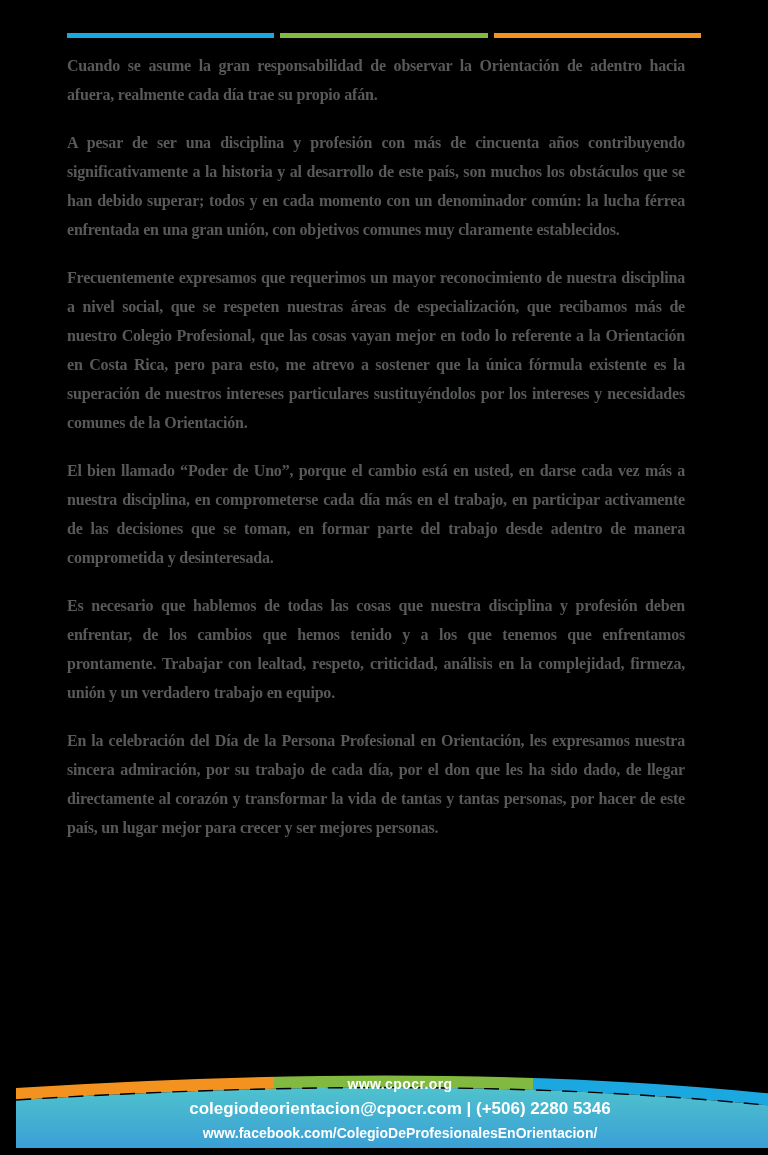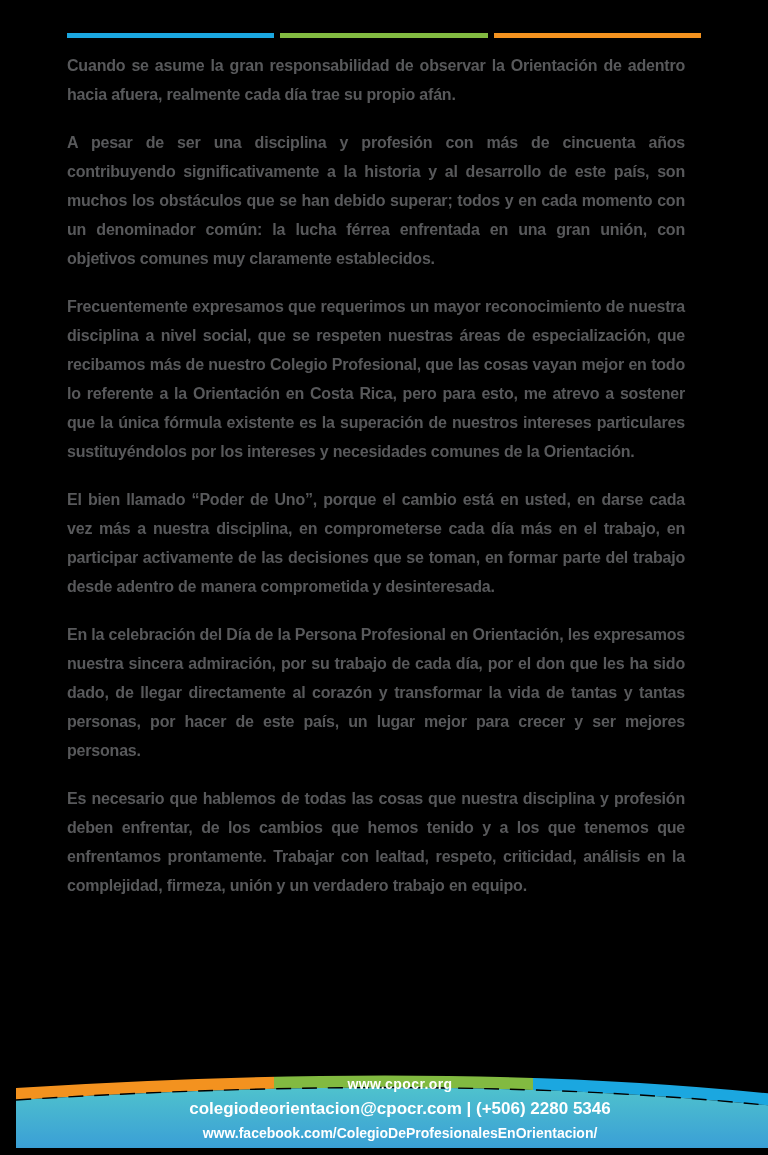--- a/index.html
+++ b/index.html
@@ -36,20 +36,21 @@
     width: 634px;
     color: #58595b;
     font-size: 16px;
     line-height: 29px;
     font-weight: 700;
     letter-spacing: -0.2px;
     text-align: justify;
   }
   .content p {
     margin: 0 16px 19px 0;
+    font-family: Liberation Serif, serif;
   }
 
   .footer {
     position: absolute;
     left: 0;
     bottom: 7px;
     width: 768px;
     height: 85px;
     margin-left: 16px;
   }
@@ -94,22 +95,22 @@
     <span class="bar bar-blue"></span>
     <span class="bar bar-green"></span>
     <span class="bar bar-orange"></span>
   </div>
 
   <main class="content">
     <p>Cuando se asume la gran responsabilidad de observar la Orientación de adentro hacia afuera, realmente cada día trae su propio afán.</p>
     <p>A pesar de ser una disciplina y profesión con más de cincuenta años contribuyendo significativamente a la historia y al desarrollo de este país, son muchos los obstáculos que se han debido superar; todos y en cada momento con un denominador común: la lucha férrea enfrentada en una gran unión, con objetivos comunes muy claramente establecidos.</p>
     <p>Frecuentemente expresamos que requerimos un mayor reconocimiento de nuestra disciplina a nivel social, que se respeten nuestras áreas de especialización, que recibamos más de nuestro Colegio Profesional, que las cosas vayan mejor en todo lo referente a la Orientación en Costa Rica, pero para esto, me atrevo a sostener que la única fórmula existente es la superación de nuestros intereses particulares sustituyéndolos por los intereses y necesidades comunes de la Orientación.</p>
     <p>El bien llamado “Poder de Uno”, porque el cambio está en usted, en darse cada vez más a nuestra disciplina, en comprometerse cada día más en el trabajo, en participar activamente de las decisiones que se toman, en formar parte del trabajo desde adentro de manera comprometida y desinteresada.</p>
+    <p>Es necesario que hablemos de todas las cosas que nuestra disciplina y profesión deben enfrentar, de los cambios que hemos tenido y a los que tenemos que enfrentamos prontamente. Trabajar con lealtad, respeto, criticidad, análisis en la complejidad, firmeza, unión y un verdadero trabajo en equipo.</p>
     <p>En la celebración del Día de la Persona Profesional en Orientación, les expresamos nuestra sincera admiración, por su trabajo de cada día, por el don que les ha sido dado, de llegar directamente al corazón y transformar la vida de tantas y tantas personas, por hacer de este país, un lugar mejor para crecer y ser mejores personas.</p>
-    <p>Es necesario que hablemos de todas las cosas que nuestra disciplina y profesión deben enfrentar, de los cambios que hemos tenido y a los que tenemos que enfrentamos prontamente. Trabajar con lealtad, respeto, criticidad, análisis en la complejidad, firmeza, unión y un verdadero trabajo en equipo.</p>
   </main>
 
   <footer class="footer">
     <svg viewBox="0 0 768 85" preserveAspectRatio="none" aria-hidden="true">
       <defs>
         <linearGradient id="bandGrad" gradientUnits="userSpaceOnUse" x1="0" y1="0" x2="768" y2="0">
           <stop offset="0" stop-color="#f3921f"></stop>
           <stop offset="0.336" stop-color="#f3921f"></stop>
           <stop offset="0.336" stop-color="#82ba41"></stop>
           <stop offset="0.673" stop-color="#82ba41"></stop>

